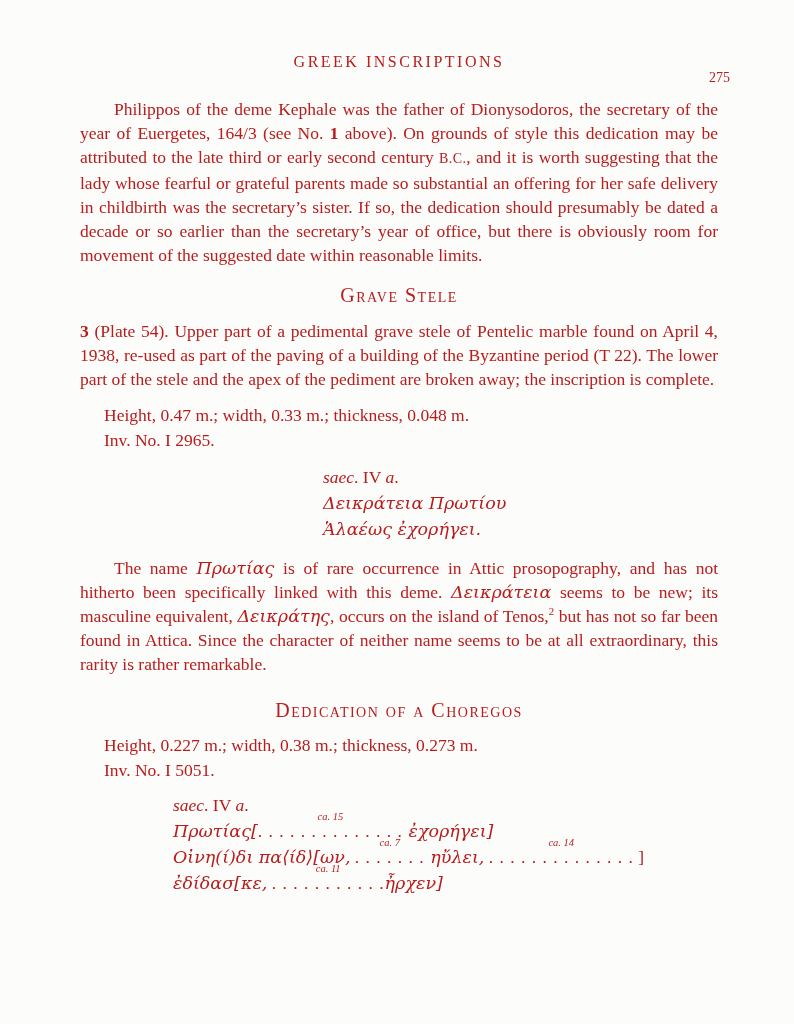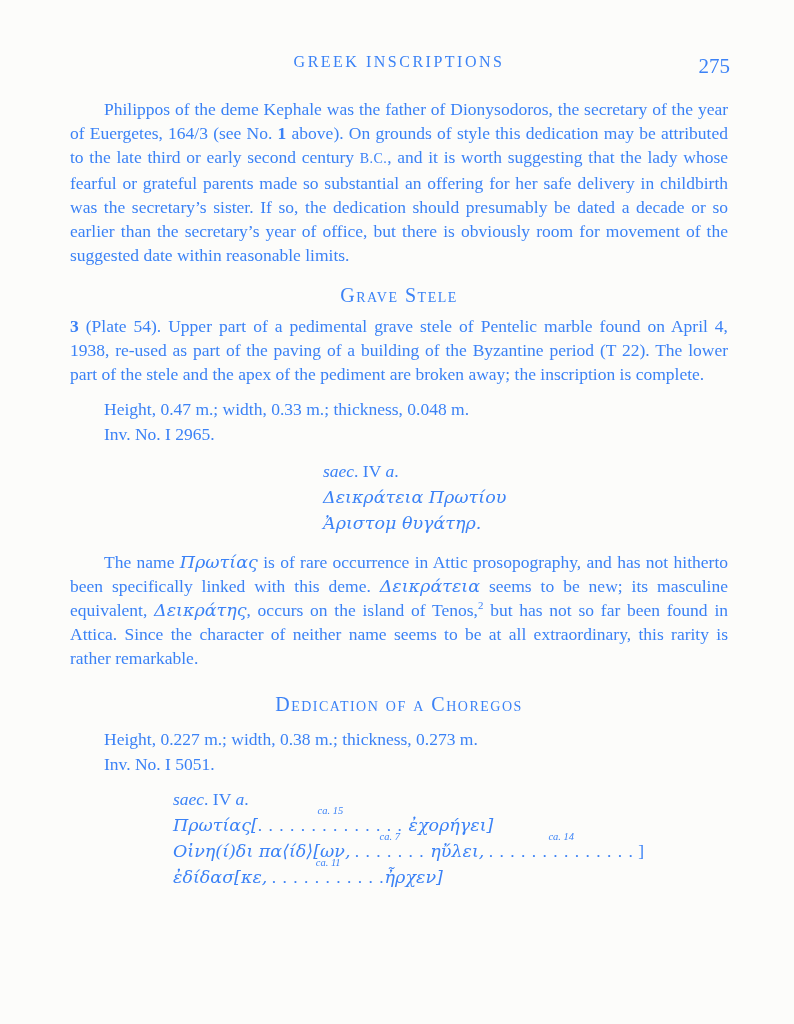--- a/index.html
+++ b/index.html
@@ -2,21 +2,21 @@
 <html><head>
 <meta charset="utf-8">
 <style>
   html, body { margin: 0; padding: 0; background: #e8e8e6; }
   .page {
     position: relative;
     width: 794px;
     height: 1024px;
     margin: 0 auto;
     background: #fcfcfa;
-    color: #3b82f6;
+    color: #b91c1c;
     font-family: "Liberation Serif", serif;
     font-size: 17.5px;
     line-height: 24px;
     box-sizing: border-box;
     padding: 50px 64px 0 68px;
     overflow: hidden;
   }
   .running-head {
     position: relative;
     height: 22px;
@@ -24,25 +24,25 @@
   }
   .rh-title {
     position: absolute;
     left: 0; right: 0;
     text-align: center;
     letter-spacing: 2.5px;
   }
   .rh-page {
     position: absolute;
     right: 0;
-    top: 4px;
-    font-size: 21px;
+    top: 16px;
+    font-size: 14px;
   }
   p.body-para {
-    margin: 2px;
+    margin: 12px;
     text-align: justify;
   }
   p.indent { text-indent: 34px; }
   p.mt { margin-top: 25px; }
   h2.section-heading {
     margin: 16px 0 7px 0;
     text-align: center;
     font-size: 20px;
     font-weight: normal;
     font-variant: small-caps;
@@ -99,21 +99,21 @@
   <p class="body-para"><span class="s-b">3</span><span> (Plate 54). Upper part of a pedimental grave stele of Pentelic marble found on April 4, 1938, re-used as part of the paving of a building of the Byzantine period (T 22). The lower part of the stele and the apex of the pediment are broken away; the inscription is complete.</span></p>
 
   <div class="measurements">
     <div>Height, 0.47 m.; width, 0.33 m.; thickness, 0.048 m.</div>
     <div>Inv. No. I 2965.</div>
   </div>
 
   <div class="inscription ins-1">
     <div class="ins-line"><span class="s-i">saec</span><span>. IV </span><span class="s-i">a</span><span>.</span></div>
     <div class="ins-line"><span class="s-g">Δεικράτεια Πρωτίου</span></div>
-    <div class="ins-line"><span class="s-g">Ἀριστομ θυγάτηρ.</span></div>
+    <div class="ins-line"><span class="s-g">Ἁλαέως ἐχορήγει.</span></div>
   </div>
 
   <p class="body-para indent" style="margin-top:14px"><span>The name </span><span class="s-g">Πρωτίας</span><span> is of rare occurrence in Attic prosopography, and has not hitherto been specifically linked with this deme. </span><span class="s-g">Δεικράτεια</span><span> seems to be new; its masculine equivalent, </span><span class="s-g">Δεικράτης</span><span>, occurs on the island of Tenos,</span><span class="s-sup">2</span><span> but has not so far been found in Attica. Since the character of neither name seems to be at all extraordinary, this rarity is rather remarkable.</span></p>
 
   <h2 class="section-heading" style="margin-top:22px">Dedication of a Choregos</h2>
 
 
   <div class="measurements">
     <div>Height, 0.227 m.; width, 0.38 m.; thickness, 0.273 m.</div>
     <div>Inv. No. I 5051.</div>

